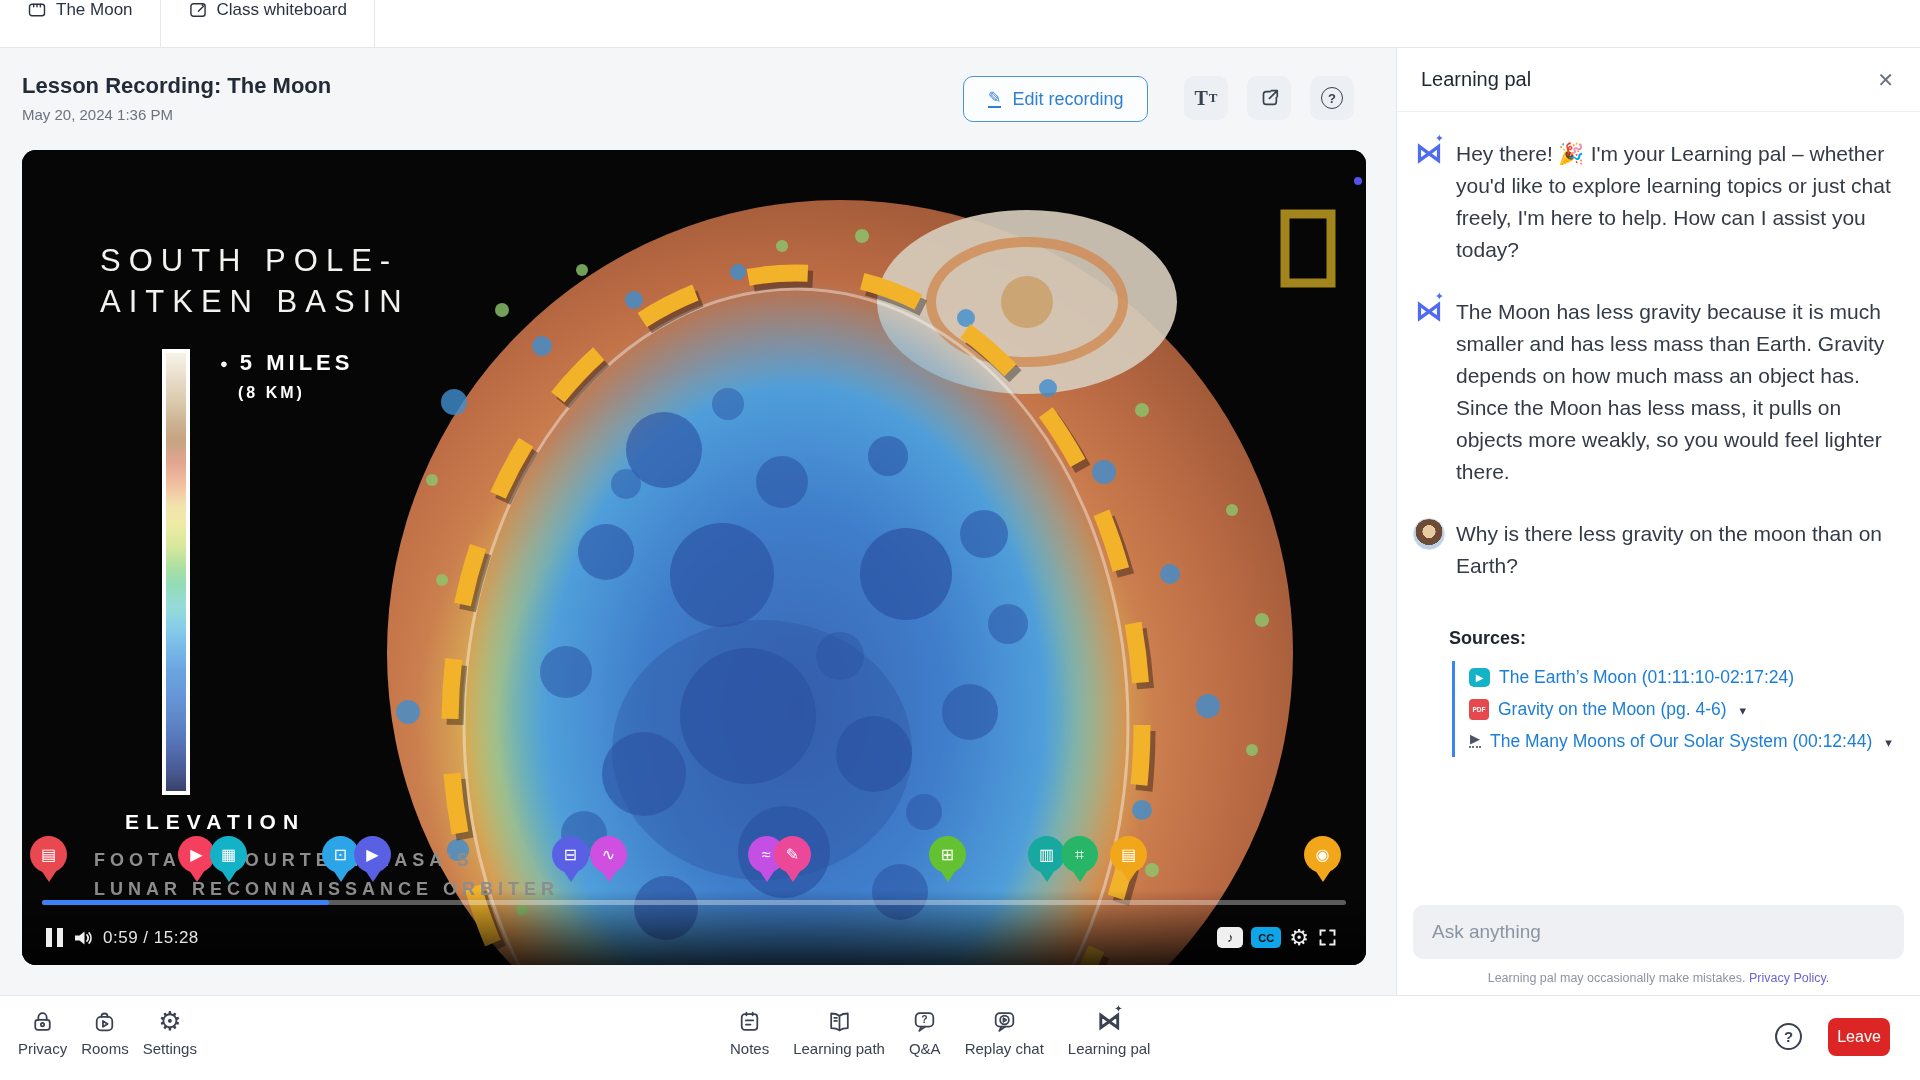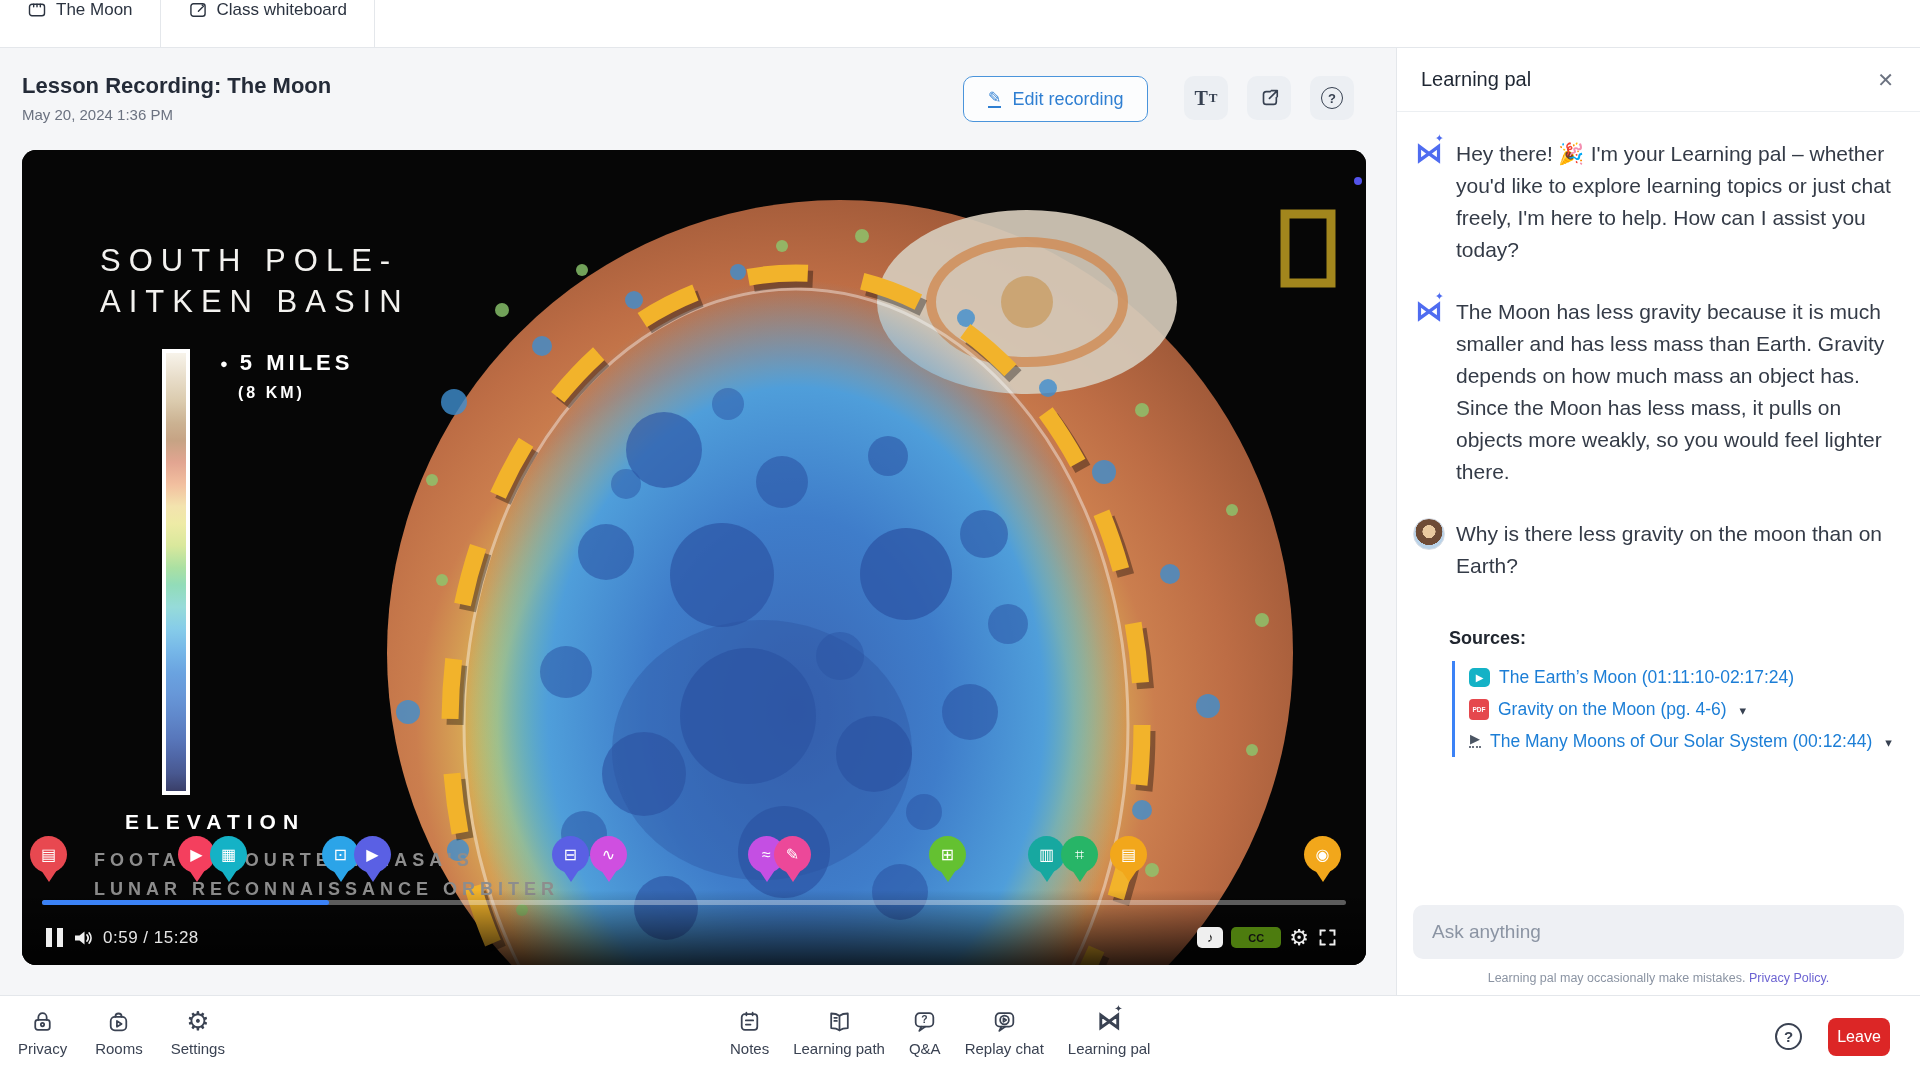--- a/index.html
+++ b/index.html
@@ -45,21 +45,21 @@
   .ctrl-shade{position:absolute;left:0;right:0;bottom:0;height:75px;background:linear-gradient(rgba(0,0,0,0),rgba(0,0,0,.8))}
   .progressbar{position:absolute;left:20px;right:20px;top:750px;height:5px;background:rgba(255,255,255,.35);border-radius:3px;cursor:pointer}
   .prog-fill{height:100%;background:#3b82f6;border-radius:3px;width:0}
   .controls{position:absolute;left:0;right:4px;top:760px;height:55px;display:flex;align-items:center;padding:0 24px;gap:8px}
   .pause-ic{display:flex;gap:5px;cursor:pointer}
   .pause-ic i{display:block;width:6px;height:19px;background:#efefef}
   .vol-ic svg{width:24px;height:24px;display:block}
   .vtime{font-size:17px;color:#e6e6e6;letter-spacing:.5px}
   .ctrl-spacer{flex:1}
   .mini-ic{width:26px;height:21px;background:#efefef;border-radius:5px;display:flex;align-items:center;justify-content:center;font-size:13px;color:#111;cursor:pointer}
-  .cc-ic{width:50px;height:21px;background:#4d7c0f;border-radius:5px;display:flex;align-items:center;justify-content:center;font-size:11px;font-weight:800;color:#111;cursor:pointer}
+  .cc-ic{width:30px;height:21px;background:#0ea5e9;border-radius:5px;display:flex;align-items:center;justify-content:center;font-size:11px;font-weight:800;color:#111;cursor:pointer}
   .gear-ic{color:#efefef;font-size:22px;line-height:22px;cursor:pointer}
   .fs-ic svg{width:21px;height:21px;display:block}
 
   
   .sidebar{position:absolute;top:48px;right:0;width:524px;bottom:85px;background:#fff;border-left:1px solid #e4e7eb;display:flex;flex-direction:column;z-index:5}
   .sb-header{height:64px;min-height:64px;padding:0 26px 0 24px;display:flex;align-items:center;justify-content:space-between;border-bottom:1px solid #eceff2;font-size:20px;color:#1f2733}
   .sb-close{color:#6b7280;font-size:20px;cursor:pointer}
   .sb-close::before{content:"✕"}
   .messages{flex:1;overflow:hidden;padding:26px 20px 0 16px}
   .msg{display:flex;gap:11px;margin-bottom:30px}
@@ -81,21 +81,21 @@
   .src-replay{color:#4b5563;font-size:13px;line-height:10px;border-bottom:2px dotted #6b7280;padding:0 1px 2px 1px}
   .src-replay::before{content:"▶"}
   .caret::before{content:"▾";font-size:13px;color:#374151;margin-left:4px;cursor:pointer}
   .ask{margin:0 16px 12px;height:54px;min-height:54px;background:#eef0f4;border:none;border-radius:10px;padding:0 19px;color:#6e7888;font-size:19px;width:calc(100% - 32px);outline:none}
   .ask::placeholder{color:#8b94a3}
   .disclaimer{text-align:center;font-size:12.5px;color:#8b94a3;margin-bottom:10px}
   .privacy-link{color:#6c63d2;cursor:pointer}
 
   
   .toolbar{position:absolute;bottom:0;left:0;right:0;height:85px;background:#fff;border-top:1px solid #e4e7eb;z-index:7}
-  .tb-group{position:absolute;top:12px;display:flex;gap:28px}
+  .tb-group{position:absolute;top:12px;display:flex;gap:14px}
   .tb-left{left:18px}
   .tb-center{left:730px;gap:24px}
   .tb-item{display:flex;flex-direction:column;align-items:center;gap:5px;font-size:15px;color:#3a4252;cursor:pointer}
   .tb-item svg{width:27px;height:27px;stroke:#3a4252;stroke-width:1.7;fill:none;stroke-linecap:round;stroke-linejoin:round}
   .tb-gear::before{content:"⚙";font-size:26px;line-height:27px}
   .tb-pal{position:relative;width:27px;height:27px;text-align:center}
   .tb-pal::before{content:"⋈";font-size:24px;font-weight:700;line-height:26px;color:#3a4252}
   .tb-pal::after{content:"✦";position:absolute;top:-5px;right:0;font-size:10px;color:#3a4252}
   .tb-help{position:absolute;left:1775px;top:27px;width:27px;height:27px;border:2px solid #3a4252;border-radius:50%;display:flex;align-items:center;justify-content:center;font-size:15px;font-weight:700;color:#3a4252;cursor:pointer}
   .leave-btn{position:absolute;left:1828px;top:22px;width:62px;height:38px;background:#dc2626;color:#fff;border:none;border-radius:8px;font-size:16px;cursor:pointer}

